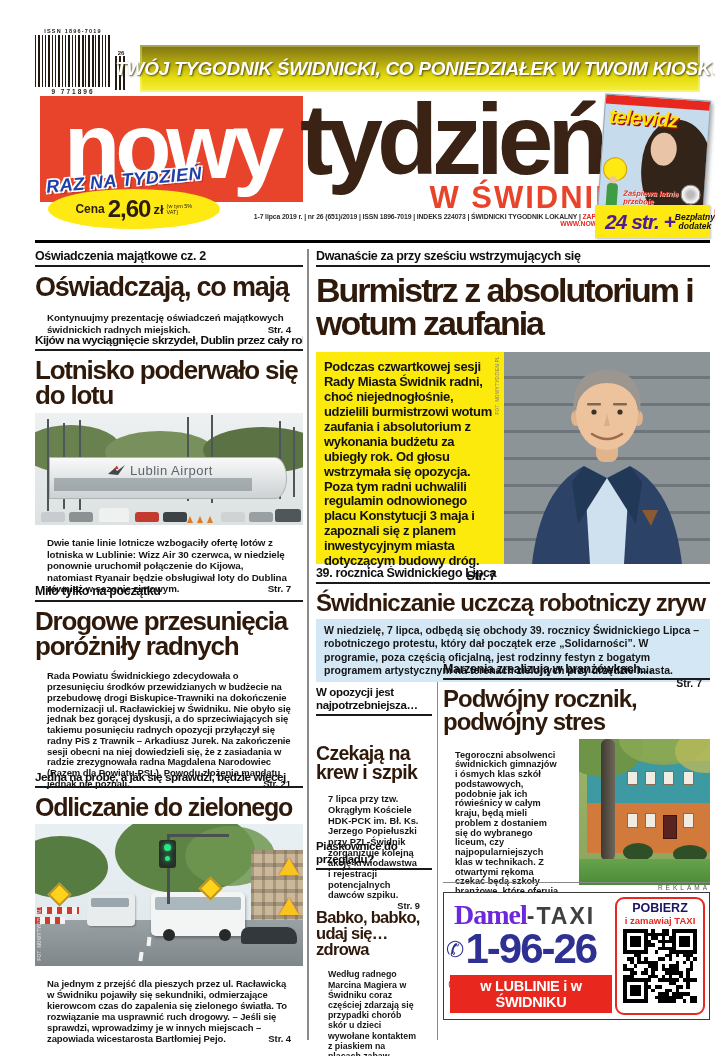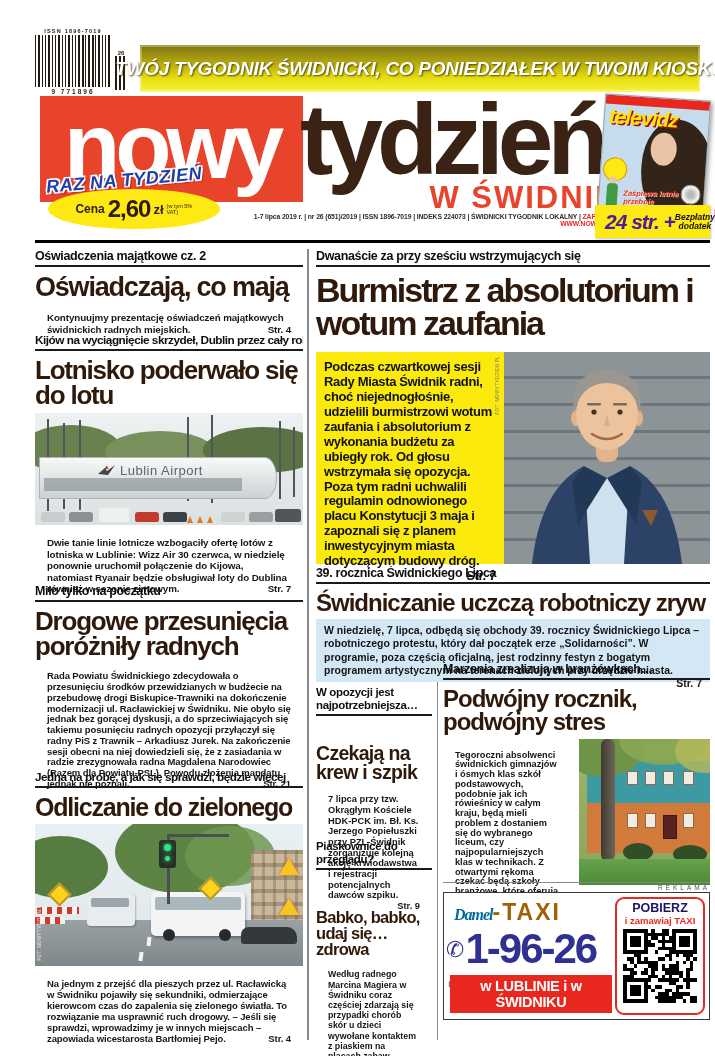--- a/index.html
+++ b/index.html
@@ -79,21 +79,21 @@
   .s92{font-size:9.2px;line-height:1.06;}
   .pageref{float:right;padding-left:5px;font-weight:bold;}
   .vline{width:1.5px;background:#8a8a8a;}
   .credit{font-size:4.5px;color:#777;writing-mode:vertical-rl;transform:rotate(180deg);letter-spacing:.4px;white-space:nowrap;}
 
   
   .photo{overflow:hidden;position:relative;}
   .ph-air{width:268px;height:112px;background:linear-gradient(180deg,#eef1f1,#dce1e2);margin:4px 0 5px;}
   .blob{position:absolute;border-radius:50%;}
   .mast{position:absolute;width:2px;background:#4e565a;top:6px;}
-  .terminal{position:absolute;left:4px;top:44px;width:236px;height:40px;border:1px solid #aeb3b5;
+  .terminal{position:absolute;left:14px;top:44px;width:236px;height:40px;border:1px solid #aeb3b5;
             background:linear-gradient(180deg,#f8f9f9,#ccd1d3);border-radius:0 22px 22px 0 / 0 38px 38px 0;}
   .t-glass{position:absolute;left:4px;top:20px;width:198px;height:13px;background:#6e787e;opacity:.5;}
   .t-sign{position:absolute;left:58px;top:5px;display:flex;align-items:center;gap:4px;}
   .t-sign b{font-size:13px;font-weight:normal;color:#5d656b;letter-spacing:.5px;}
   .car{position:absolute;bottom:3px;height:10px;width:24px;border-radius:3px 3px 2px 2px;}
   .cone{position:absolute;bottom:2px;width:0;height:0;border-left:3px solid transparent;border-right:3px solid transparent;border-bottom:7px solid #e07b28;}
 
   .ph-street{width:268px;height:142px;background:linear-gradient(180deg,#e9f0f4,#dfe7ea);margin:4px 0 5px;}
   .road{position:absolute;left:0;right:0;bottom:0;height:46px;background:linear-gradient(180deg,#99a1a5,#80878b);}
   .dash{position:absolute;width:4px;height:9px;background:#f4f4f2;}
@@ -124,22 +124,22 @@
   .sc-bld{position:absolute;left:8px;top:22px;right:0;height:92px;background:linear-gradient(180deg,#3d9aa3 0 46%,#d2793c 46% 100%);}
   .win{position:absolute;background:#f0ece2;border:1px solid #8b6a4e;}
   .trunk{position:absolute;left:22px;top:0;width:14px;height:122px;background:linear-gradient(90deg,#3f3a30,#6e665a);border-radius:6px;}
   .grass{position:absolute;left:0;right:0;bottom:0;height:26px;background:linear-gradient(180deg,#67a34b,#4c8a38);}
   .bush{position:absolute;background:#2f4f28;border-radius:50%;}
 
   
   .rek{left:443px;top:882px;width:267px;border-top:1px solid #888;text-align:right;font-size:6.5px;letter-spacing:3px;color:#555;padding-top:1px;}
   .adbox{left:443px;top:892px;width:267px;height:128px;border:1.5px solid #3a3a3a;box-sizing:border-box;background:#fff;}
   .ad-brand{position:absolute;left:10px;top:6px;}
-  .ad-damel{font-family:"Liberation Serif",serif;font-style:italic;font-weight:bold;font-size:16px;color:#0369a1;letter-spacing:-1px;}
-  .ad-taxi{font-weight:bold;font-size:23px;color:#a16207;letter-spacing:2px;}
+  .ad-damel{font-family:"Liberation Serif",serif;font-weight:bold;font-size:28px;color:#6d28d9;letter-spacing:-1px;}
+  .ad-taxi{font-weight:bold;font-size:23px;color:#404040;letter-spacing:2px;}
   .ad-ph1{position:absolute;left:2px;top:32px;display:flex;align-items:center;}
   .ad-ph1 .num{font-weight:bold;font-size:42px;color:#2e3192;letter-spacing:-2px;}
   .ad-ph2{position:absolute;left:4px;top:76px;display:flex;align-items:center;}
   .ad-ph2 .num{font-weight:bold;font-size:26px;color:#2e3192;letter-spacing:-1px;}
   .ph-ico{font-family:"DejaVu Sans",sans-serif;color:#2e3192;font-size:22px;margin-right:1px;}
   .ph-ico2{font-family:"DejaVu Sans",sans-serif;color:#2e3192;font-size:16px;margin-right:2px;}
   .ad-strip{position:absolute;left:6px;bottom:6px;width:162px;background:#e8281e;color:#fff;font-weight:bold;font-size:14.5px;
             text-align:center;padding:3px 0;letter-spacing:-.3px;}
   .ad-qrpanel{position:absolute;right:4px;top:4px;bottom:4px;width:90px;border:2.5px solid #e8281e;border-radius:9px;text-align:center;padding-top:2px;box-sizing:border-box;}
   .qr-t1{font-weight:bold;font-size:12.5px;color:#1b1464;}

